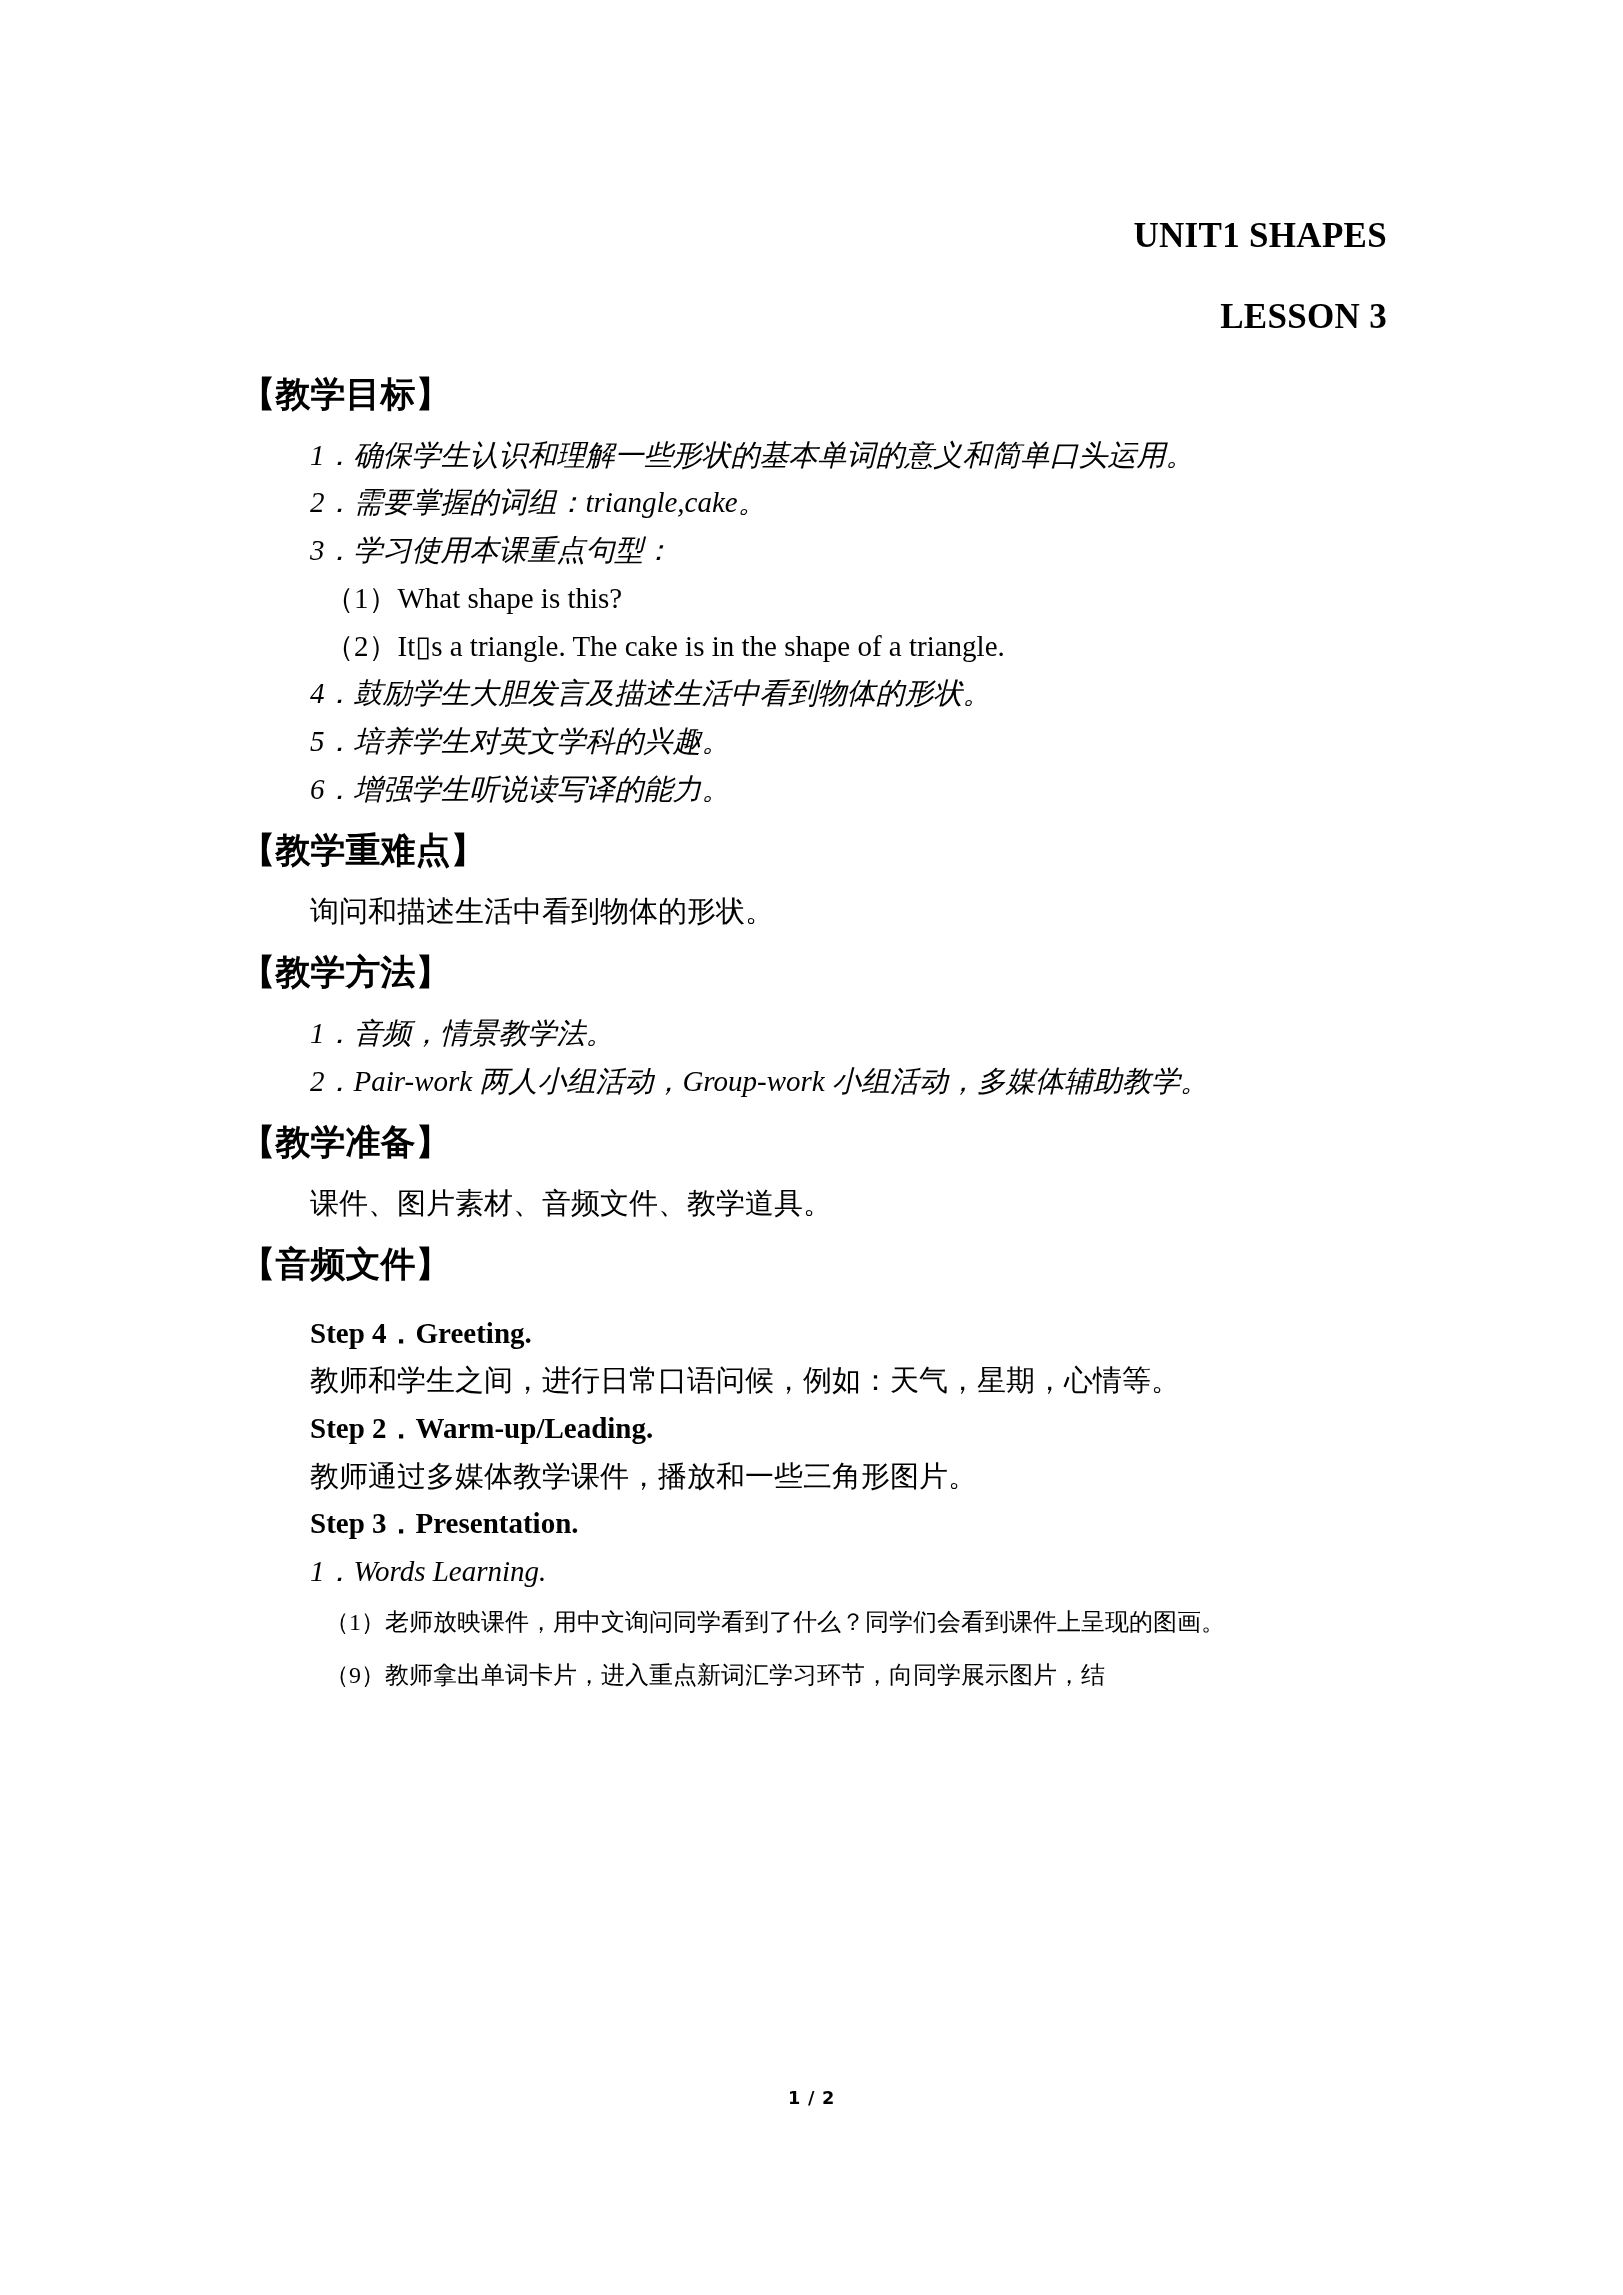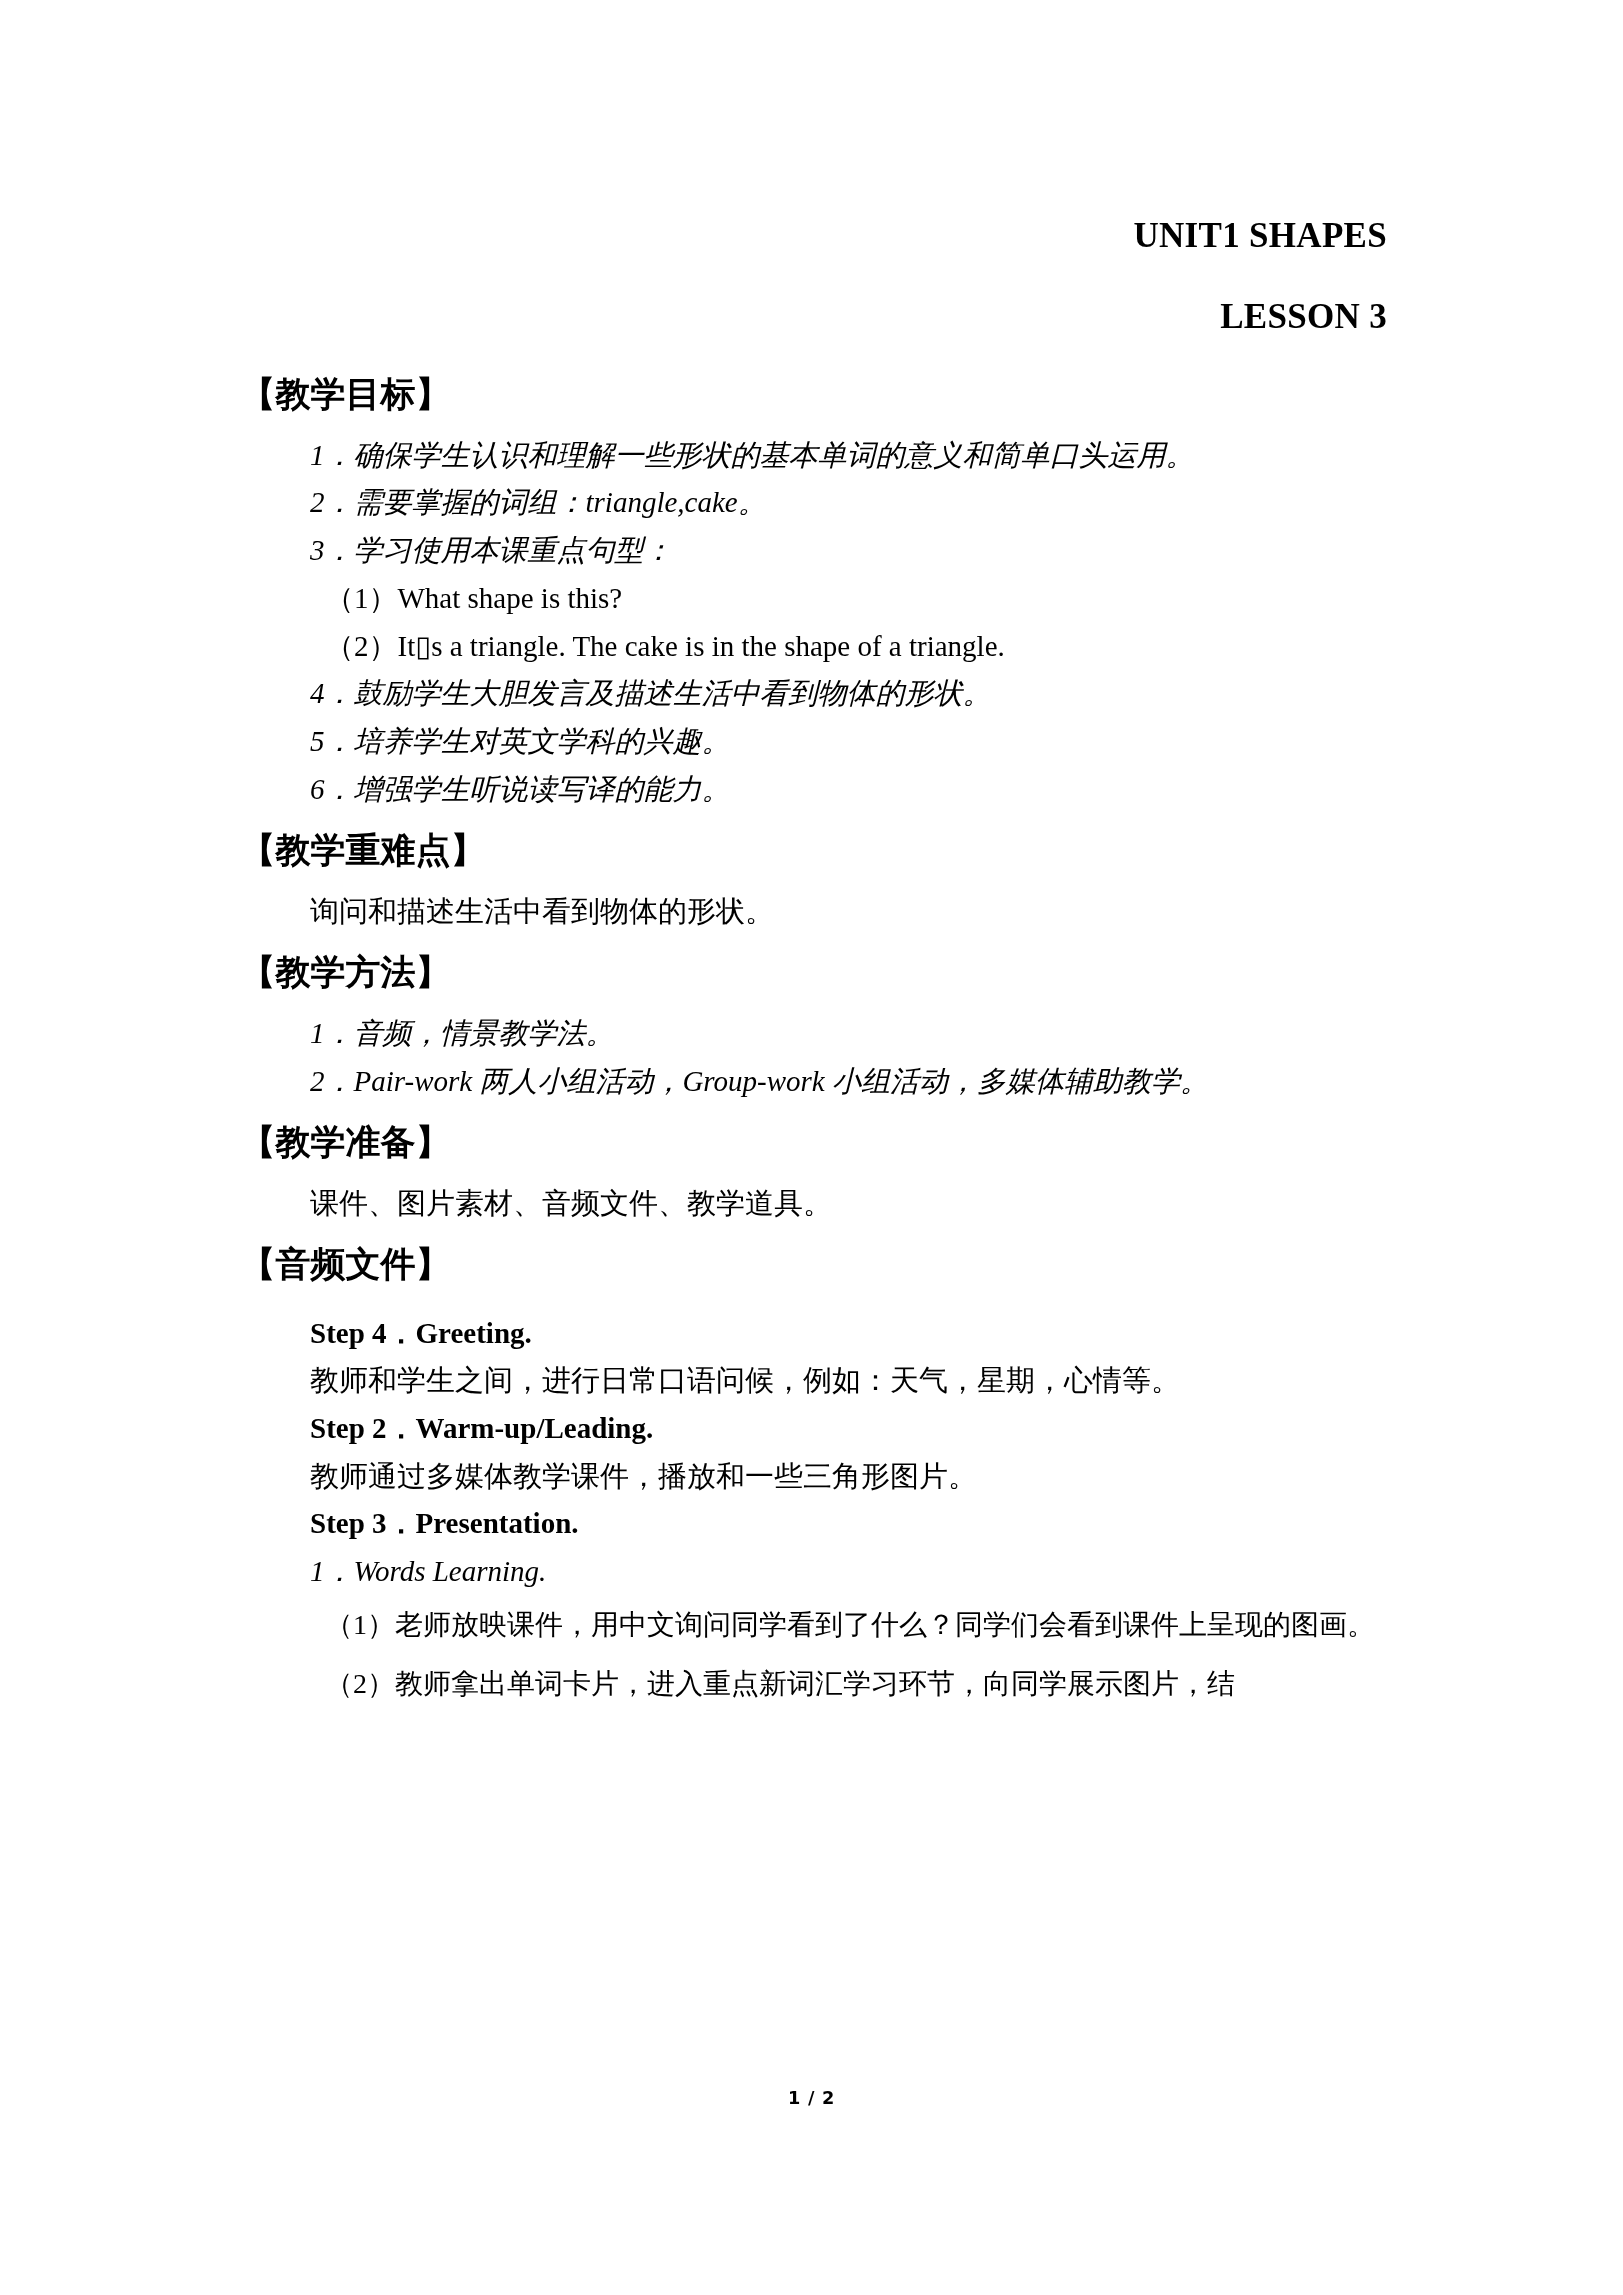--- a/index.html
+++ b/index.html
@@ -48,21 +48,21 @@
     white-space: nowrap;
   }
 
   
   .body-line {
     font-size: 29px;
     line-height: 1.08;
     white-space: nowrap;
   }
   .para {
-    font-size: 28px;
+    font-size: 24px;
     line-height: 1.52;
     text-align: justify;
     text-justify: inter-character;
   }
   .indent-num   { margin-left: 68px; font-style: italic; }   
   .indent-paren { margin-left: 83px; }   
   .indent-plain { margin-left: 68px; }   
 
   .step-heading {
     font-weight: bold;
@@ -180,19 +180,19 @@
     <div class="gap-s"></div>
 
     <div class="body-line indent-num">1．Words Learning.</div>
 
     <div class="gap-s"></div>
 
     <div class="para hang">（1）老师放映课件，用中文询问同学看到了什么？同学们会看到课件上呈现的图画。</div>
 
     <div class="gap-s"></div>
 
-    <div class="para hang">（2）教师拿出单词卡片，进入重点新词汇学习环节，向同学展示图片，结</div>
+    <div class="para hang">（9）教师拿出单词卡片，进入重点新词汇学习环节，向同学展示图片，结</div>
 
   </div>
 
   <div class="footer">1 / 2</div>
 </div>
 
 
 </body></html>

